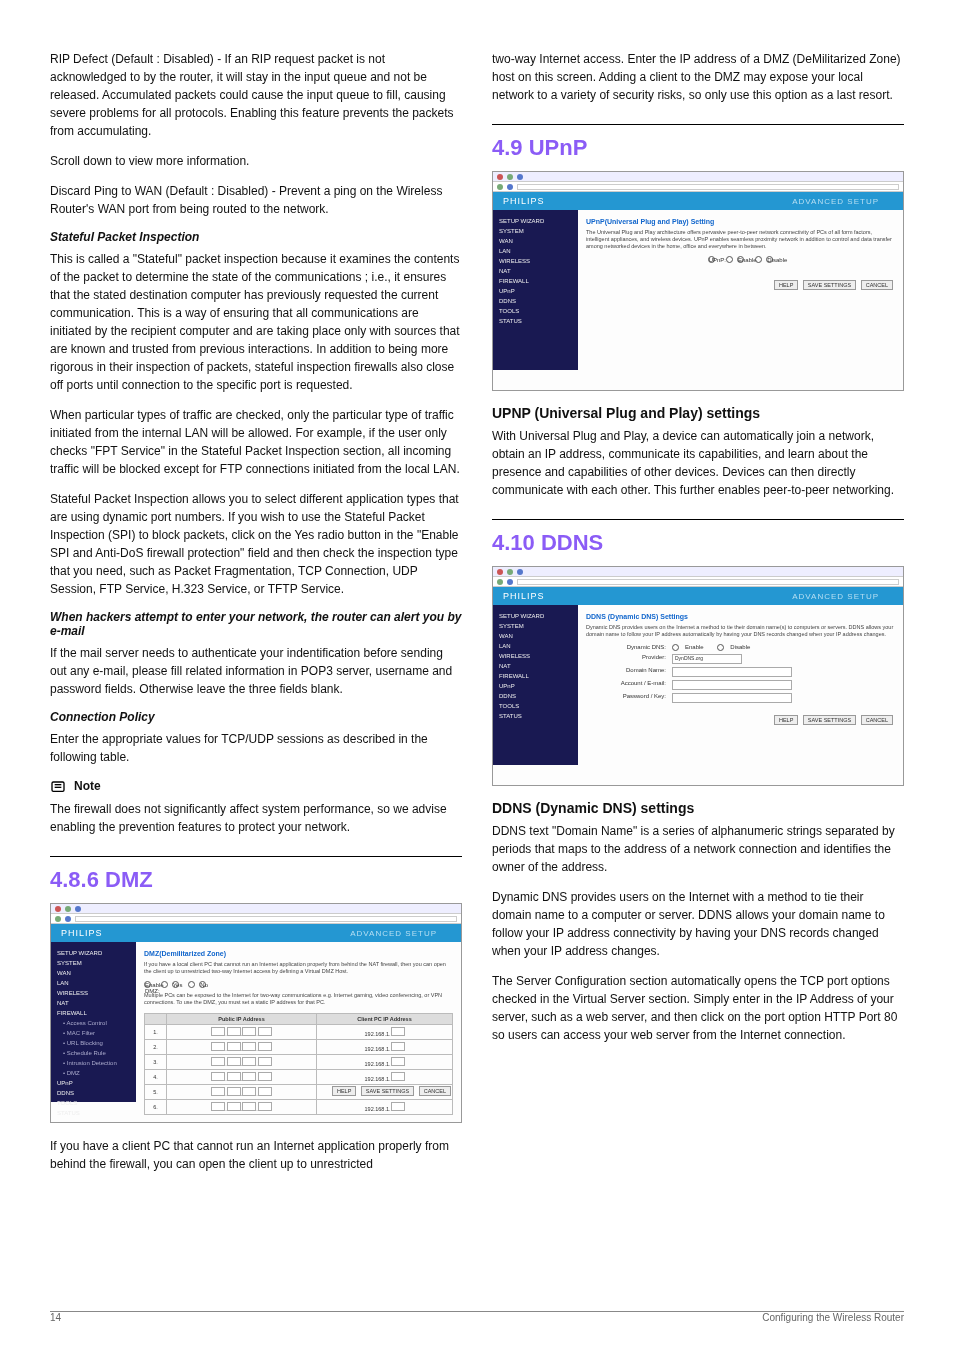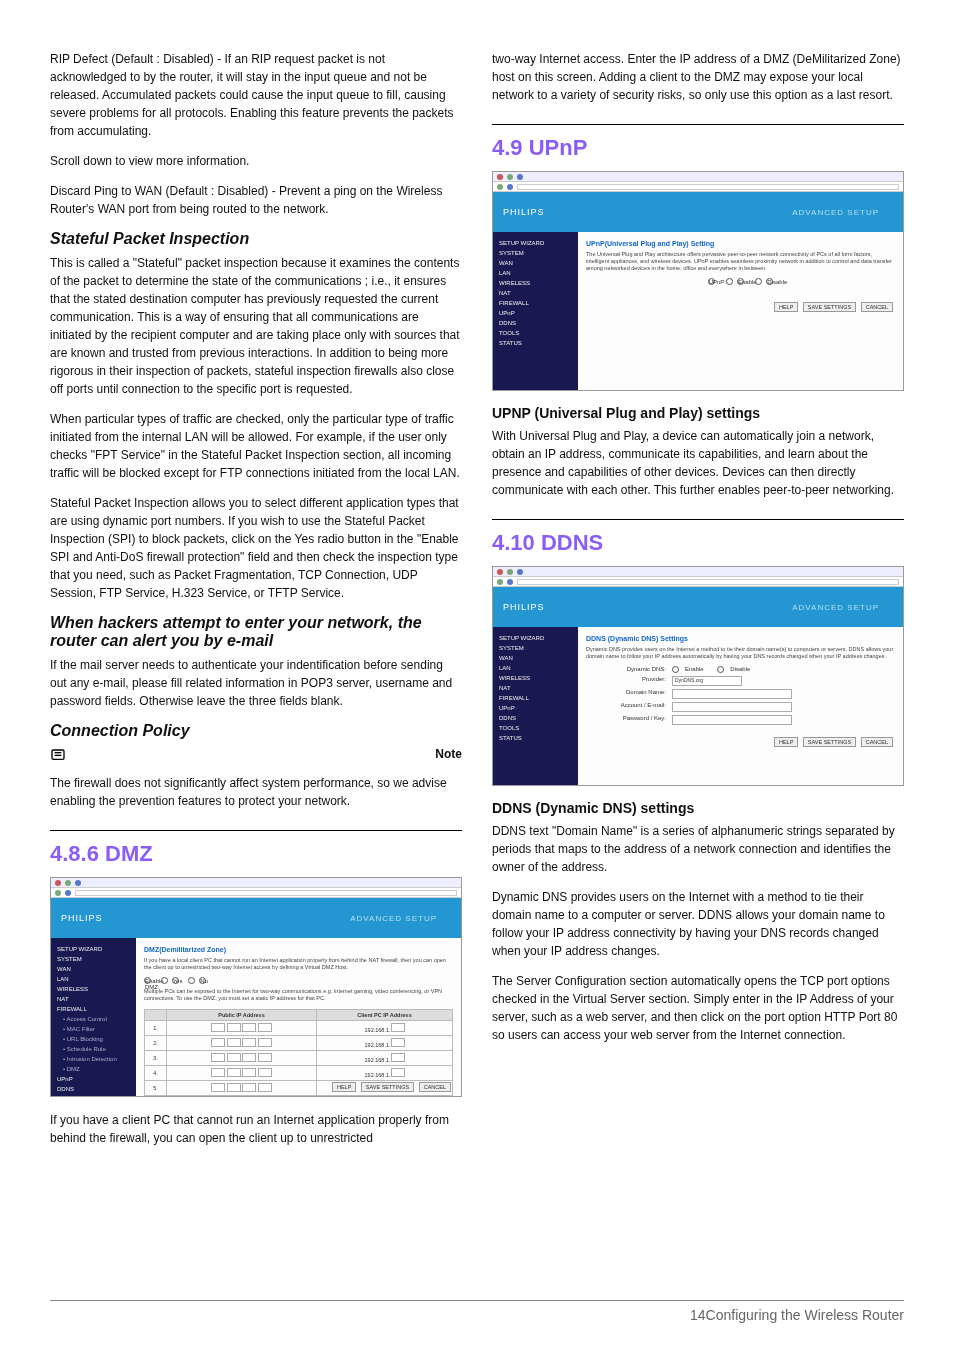--- a/index.html
+++ b/index.html
@@ -11,42 +11,42 @@
     color: #111;
     position: relative;
   }
   .page {
     display: flex;
     gap: 30px;
     padding: 50px 50px 0 50px;
   }
   .col { flex: 1; }
   p { font-size: 12px; line-height: 1.5; margin-bottom: 12px; }
-  .bold-italic { font-weight: bold; font-style: italic; margin-bottom: 6px; font-size: 16px; }
-  .note { display: flex; align-items: center; margin-bottom: 12px; justify-content: space-between; }
+  .bold-italic { font-weight: bold; font-style: italic; margin-bottom: 6px; font-size: 12px; }
+  .note { display: flex; align-items: center; gap: 8px; margin-bottom: 6px; }
   .note-icon { width: 16px; height: 16px; display:inline-flex; align-items:center; justify-content:center; }
   .note-text { font-weight: bold; font-size: 12px; }
   .section-hr { border: none; border-top: 1px solid #000; margin: 20px 0 10px 0; }
   .section-title { font-size: 22px; color: #8b5cf6; margin-bottom: 10px; font-weight: bold; }
   .screenshot {
     width: 100%;
     height: 220px;
     margin-bottom: 14px;
     border: 1px solid #999;
     background: #fdfdfd;
     position: relative;
     overflow: hidden;
     font-size: 6px;
   }
   .ss-bar { height: 10px; background: #eef; border-bottom: 1px solid #ccc; display:flex; align-items:center; padding-left:4px; gap:4px; }
   .ss-dot { width:6px; height:6px; border-radius:50%; background:#7a7; }
   .ss-dot.red{background:#c55}.ss-dot.blue{background:#57c}
   .ss-bar2 { height: 10px; background:#fff; border-bottom:1px solid #ccc; display:flex; align-items:center; padding:0 4px; gap:4px;}
   .ss-url { flex:1; height:6px; border:1px solid #ccc; background:#fff;}
-  .ss-logo { height: 40px; background: #2497d2; color: #fff; display:flex; align-items:center; padding-left:10px; font-size:9px; letter-spacing:1px;}
+  .ss-logo { height: 18px; background: #2497d2; color: #fff; display:flex; align-items:center; padding-left:10px; font-size:9px; letter-spacing:1px;}
   .ss-logoside { flex:1; text-align:right; padding-right:24px; color:#b7dff3; font-size:8px;}
   .ss-body { display:flex; height: calc(100% - 58px);}
   .ss-nav { width: 85px; background:#191952; padding:6px 0; }
   .ss-nav div { color:#eee; font-size:6px; padding:2px 6px; white-space:nowrap; overflow:hidden; text-overflow:ellipsis;}
   .ss-nav div.sub { color:#aac; padding-left:12px;}
   .ss-main { flex:1; padding:8px; color:#333; position:relative;}
   .ss-heading { color:#1166cc; font-size:7px; font-weight:bold; margin-bottom:4px;}
   .ss-desc { font-size:5.5px; line-height:1.3; margin-bottom:6px; color:#444;}
   .ss-radio { font-size:6px; margin:4px 0; display:flex; align-items:center; gap:4px; justify-content:center;}
   .ss-radio span{display:inline-block;width:7px;height:7px;border:1px solid #555;border-radius:50%;}
@@ -56,23 +56,23 @@
   .ss-form-label { width:80px; text-align:right; color:#333;}
   .ss-form-input { border:1px solid #aaa; height:10px; width:120px; background:#fff;}
   .ss-select { border:1px solid #aaa; height:10px; width:70px; background:#fff; font-size:5px; padding-left:2px;}
   .ss-table { width:100%; border-collapse:collapse; font-size:5.5px; margin-top:4px;}
   .ss-table th { background:#ddd; border:1px solid #bbb; padding:2px;}
   .ss-table td { border:1px solid #bbb; padding:2px; text-align:center;}
   .ss-mini { display:inline-block; width:14px; height:9px; border:1px solid #aaa; background:#fff;}
   .bold-head { font-weight:bold; margin-bottom:6px; font-size:14px;}
   .footer {
     position:absolute; bottom:28px; left:50px; right:50px;
-    display:flex; justify-content:flex-end;
-    font-size:14px; color:#666;
-    border-top:1px solid #888; padding-top:6px;
+    display:flex; justify-content:space-between;
+    font-size:10px; color:#666;
+    border-top:1px solid #888; 
   }
 </style>
 </head>
 <body>
 
 <div class="page">
 
   <div class="col">
     <p>RIP Defect (Default : Disabled) - If an RIP request packet is not acknowledged to by the router, it will stay in the input queue and not be released. Accumulated packets could cause the input queue to fill, causing severe problems for all protocols. Enabling this feature prevents the packets from accumulating.</p>
     <p>Scroll down to view more information.</p>
@@ -80,20 +80,21 @@
 
     <div class="bold-italic">Stateful Packet Inspection</div>
     <p>This is called a "Stateful" packet inspection because it examines the contents of the packet to determine the state of the communications ; i.e., it ensures that the stated destination computer has previously requested the current communication. This is a way of ensuring that all communications are initiated by the recipient computer and are taking place only with sources that are known and trusted from previous interactions. In addition to being more rigorous in their inspection of packets, stateful inspection firewalls also close off ports until connection to the specific port is requested.</p>
     <p>When particular types of traffic are checked, only the particular type of traffic initiated from the internal LAN will be allowed. For example, if the user only checks "FPT Service" in the Stateful Packet Inspection section, all incoming traffic will be blocked except for FTP connections initiated from the local LAN.</p>
     <p>Stateful Packet Inspection allows you to select different application types that are using dynamic port numbers. If you wish to use the Stateful Packet Inspection (SPI) to block packets, click on the Yes radio button in the "Enable SPI and Anti-DoS firewall protection" field and then check the inspection type that you need, such as Packet Fragmentation, TCP Connection, UDP Session, FTP Service, H.323 Service, or TFTP Service.</p>
 
     <div class="bold-italic">When hackers attempt to enter your network, the router can alert you by e-mail</div>
     <p>If the mail server needs to authenticate your indentification before sending out any e-mail, please fill related information in POP3 server, username and password fields. Otherwise leave the three fields blank.</p>
 
     <div class="bold-italic">Connection Policy</div>
+    <p>Enter the appropriate values for TCP/UDP sessions as described in the following table.</p>
 
     <div class="note">
       <span class="note-icon">
         <svg viewBox="0 0 24 24" width="16" height="16">
             <rect x="3" y="6" width="18" height="14" rx="2" fill="none" stroke="#000" stroke-width="2"></rect>
             <line x1="7" y1="10" x2="17" y2="10" stroke="#000" stroke-width="2"></line>
             <line x1="7" y1="14" x2="17" y2="14" stroke="#000" stroke-width="2"></line>
           </svg>
       </span>
       <span class="note-text">Note</span>

